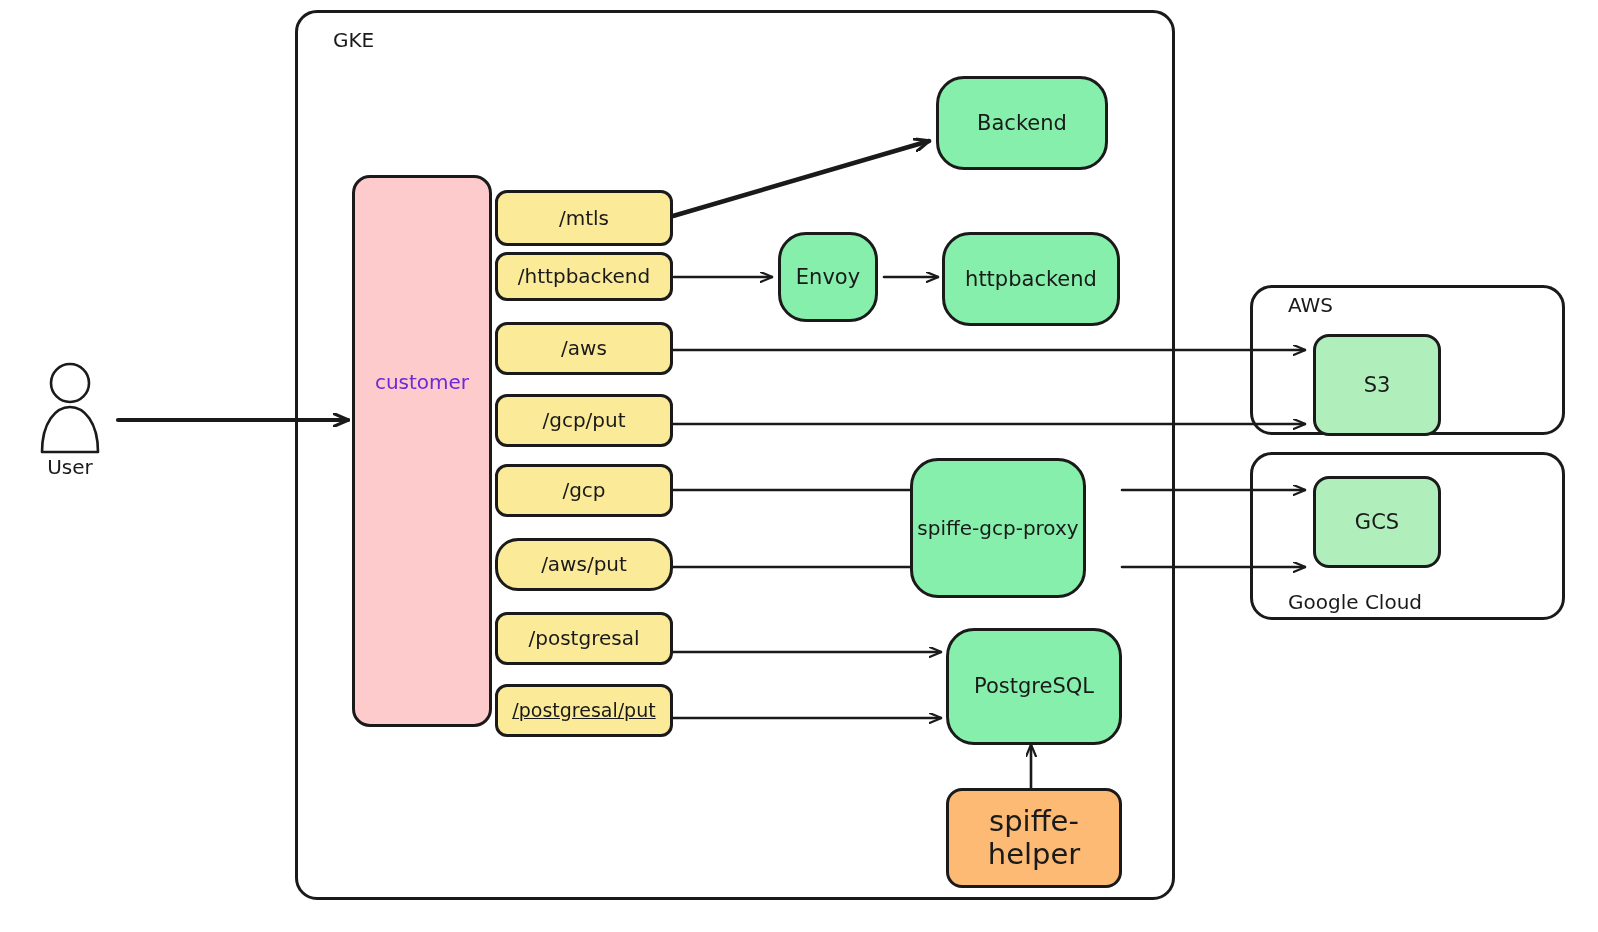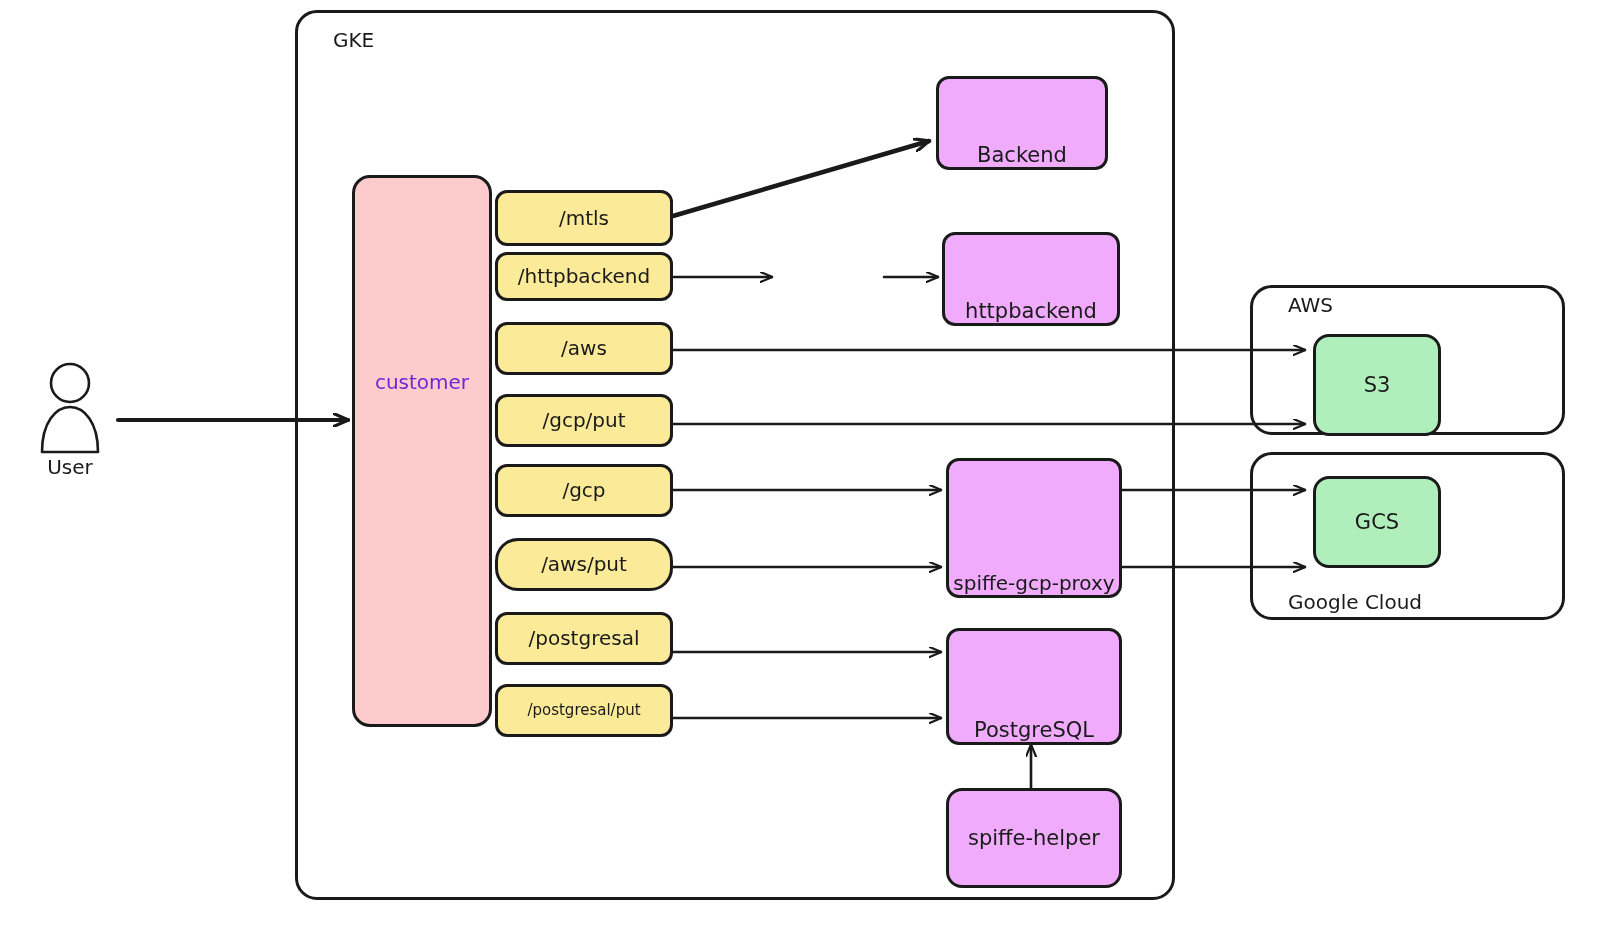--- a/index.html
+++ b/index.html
@@ -52,34 +52,33 @@
     color: #1a1a1a;
     white-space: nowrap;
   }
   .pathbox {
     border-radius: 12px;
     background: #fbeb98;
     font-size: 20px;
     z-index: 4;
   }
   .bluebox {
-    border-radius: 13px;
-    background: #f0abfc;
+    border-radius: 28px;
+    background: #86efac;
     font-size: 21px;
-    align-items: flex-end;
   }
   .greenbox {
     border-radius: 16px;
     background: #b0efbc;
     font-size: 21px;
   }
   .orangebox {
     border-radius: 16px;
-    background: #f0abfc;
-    font-size: 21px;
+    background: #fdba74;
+    font-size: 29px;
   }
   .pinkbox {
     border-radius: 18px;
     background: #fdcbcb;
     font-size: 21px;
     align-items: center;
     justify-content: center;
     z-index: 2;
   }
   #customer-label {
@@ -184,33 +183,36 @@
   <div class="node pathbox" style="left:495px; top:464px; width:178px; height:53px;">
     <span>/gcp</span>
   </div>
   <div class="node pathbox" style="left:495px; top:538px; width:178px; height:53px;border-radius:23px;">
     <span>/aws/put</span>
   </div>
   <div class="node pathbox" style="left:495px; top:612px; width:178px; height:53px;">
     <span>/postgresal</span>
   </div>
   <div class="node pathbox" style="left:495px; top:684px; width:178px; height:53px;">
-    <span style="font-size:15px;">/postgresal/put</span>
+    <span style="font-size:19px;text-decoration:underline;">/postgresal/put</span>
   </div>
 
   <div class="node bluebox" style="left:936px; top:76px; width:172px; height:94px;">
     <span>Backend</span>
   </div>
 
+  <div class="node bluebox" style="left:778px; top:232px; width:100px; height:90px;">
+    <span>Envoy</span>
+  </div>
 
   <div class="node bluebox" style="left:942px; top:232px; width:178px; height:94px;">
     <span>httpbackend</span>
   </div>
 
-  <div class="node bluebox" style="left:946px; top:458px; width:176px; height:140px;">
+  <div class="node bluebox" style="left:910px; top:458px; width:176px; height:140px;">
     <span style="font-size:20px;">spiffe-gcp-proxy</span>
   </div>
 
   <div class="node bluebox" style="left:946px; top:628px; width:176px; height:117px;">
     <span>PostgreSQL</span>
   </div>
 
   <div class="node orangebox" style="left:946px; top:788px; width:176px; height:100px;">
     <span>spiffe-helper</span>
   </div>

